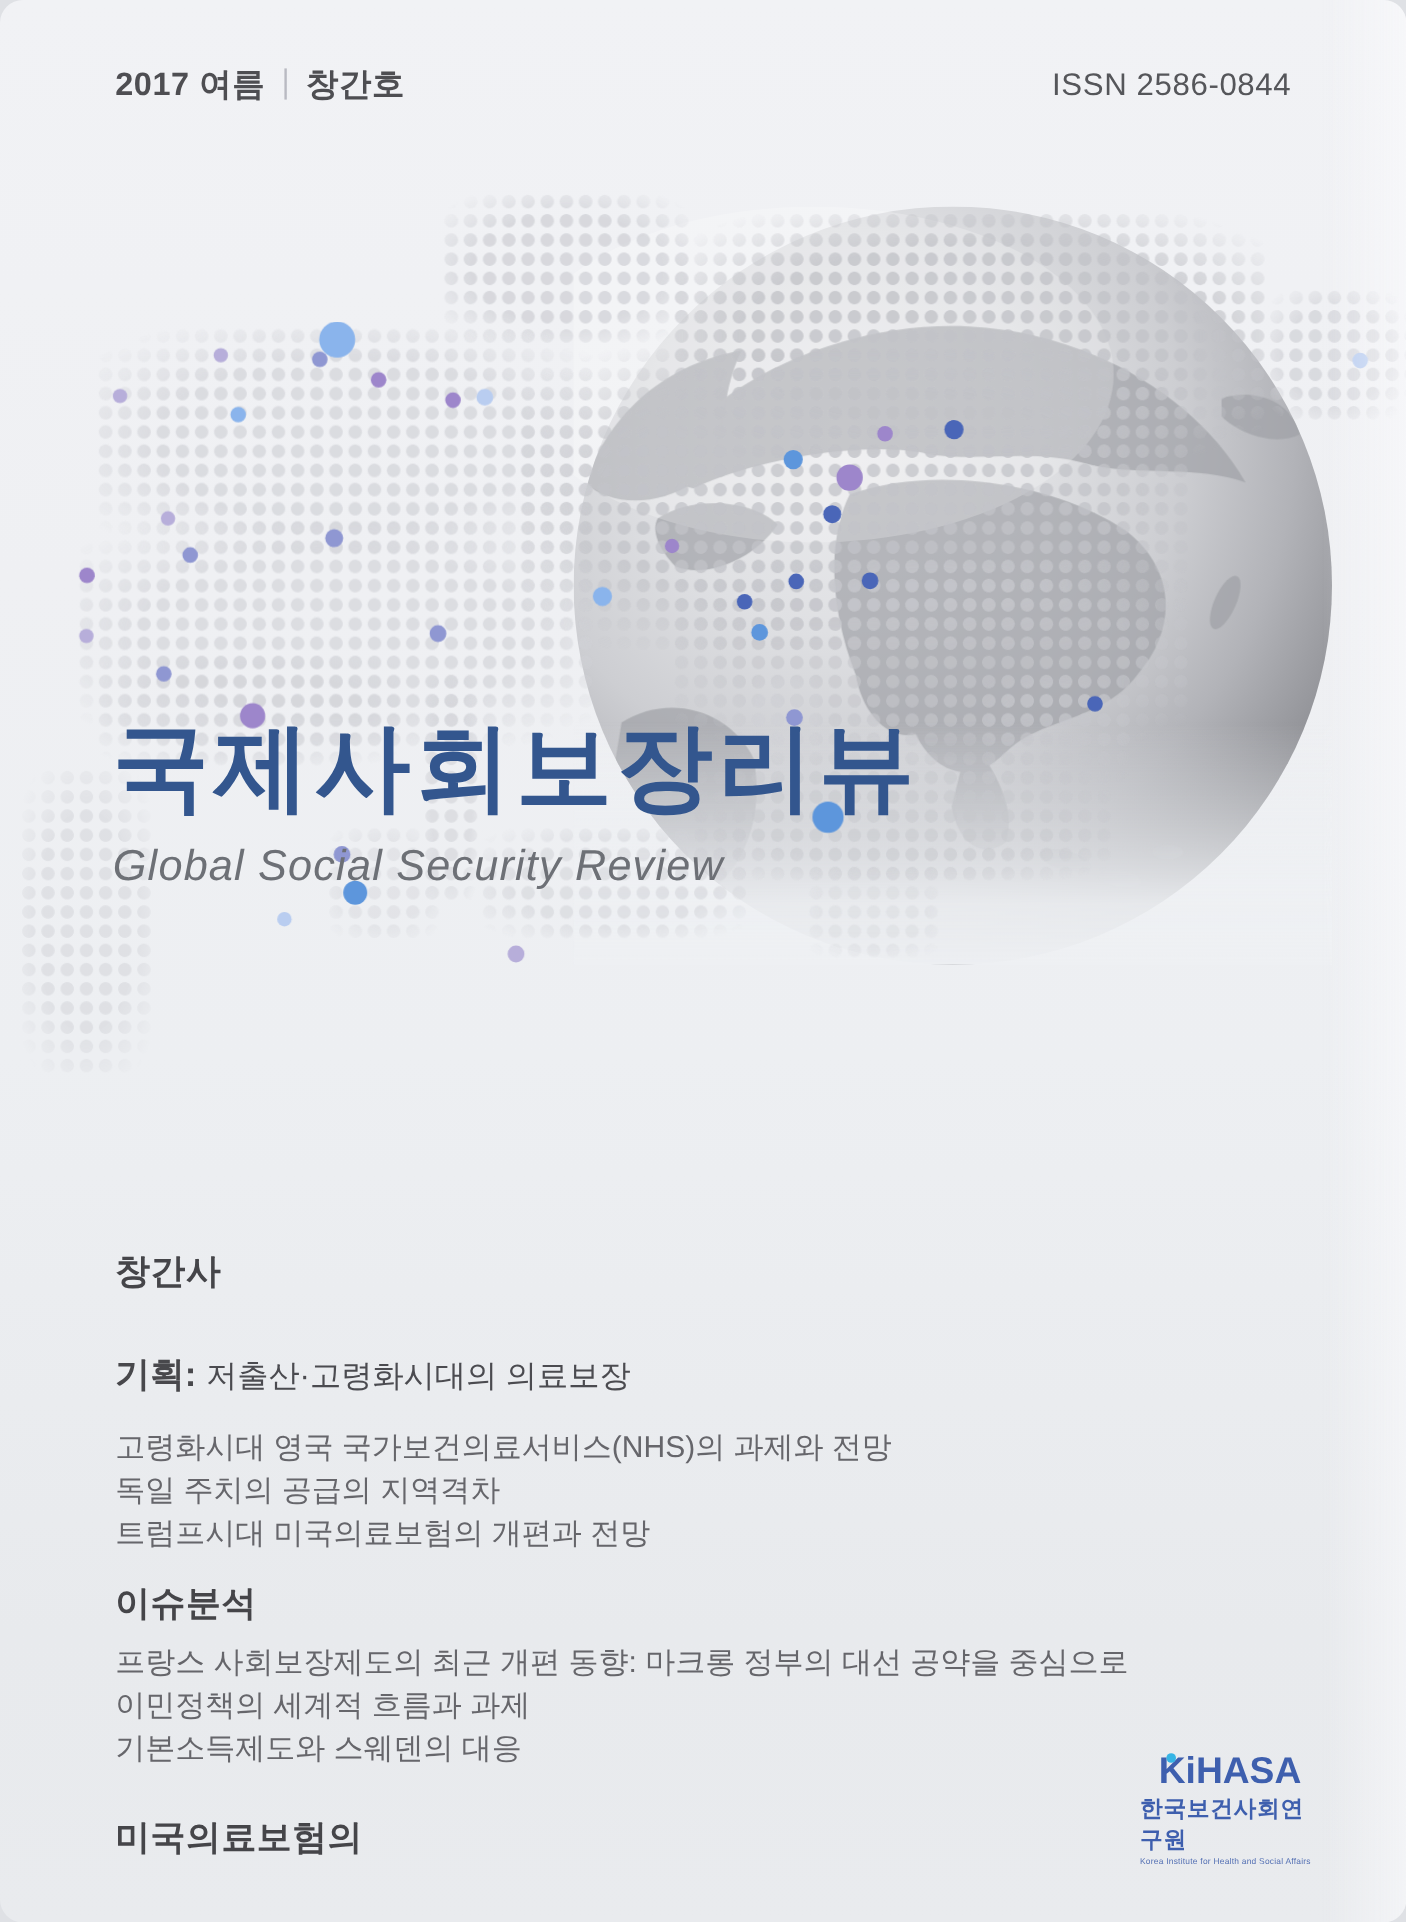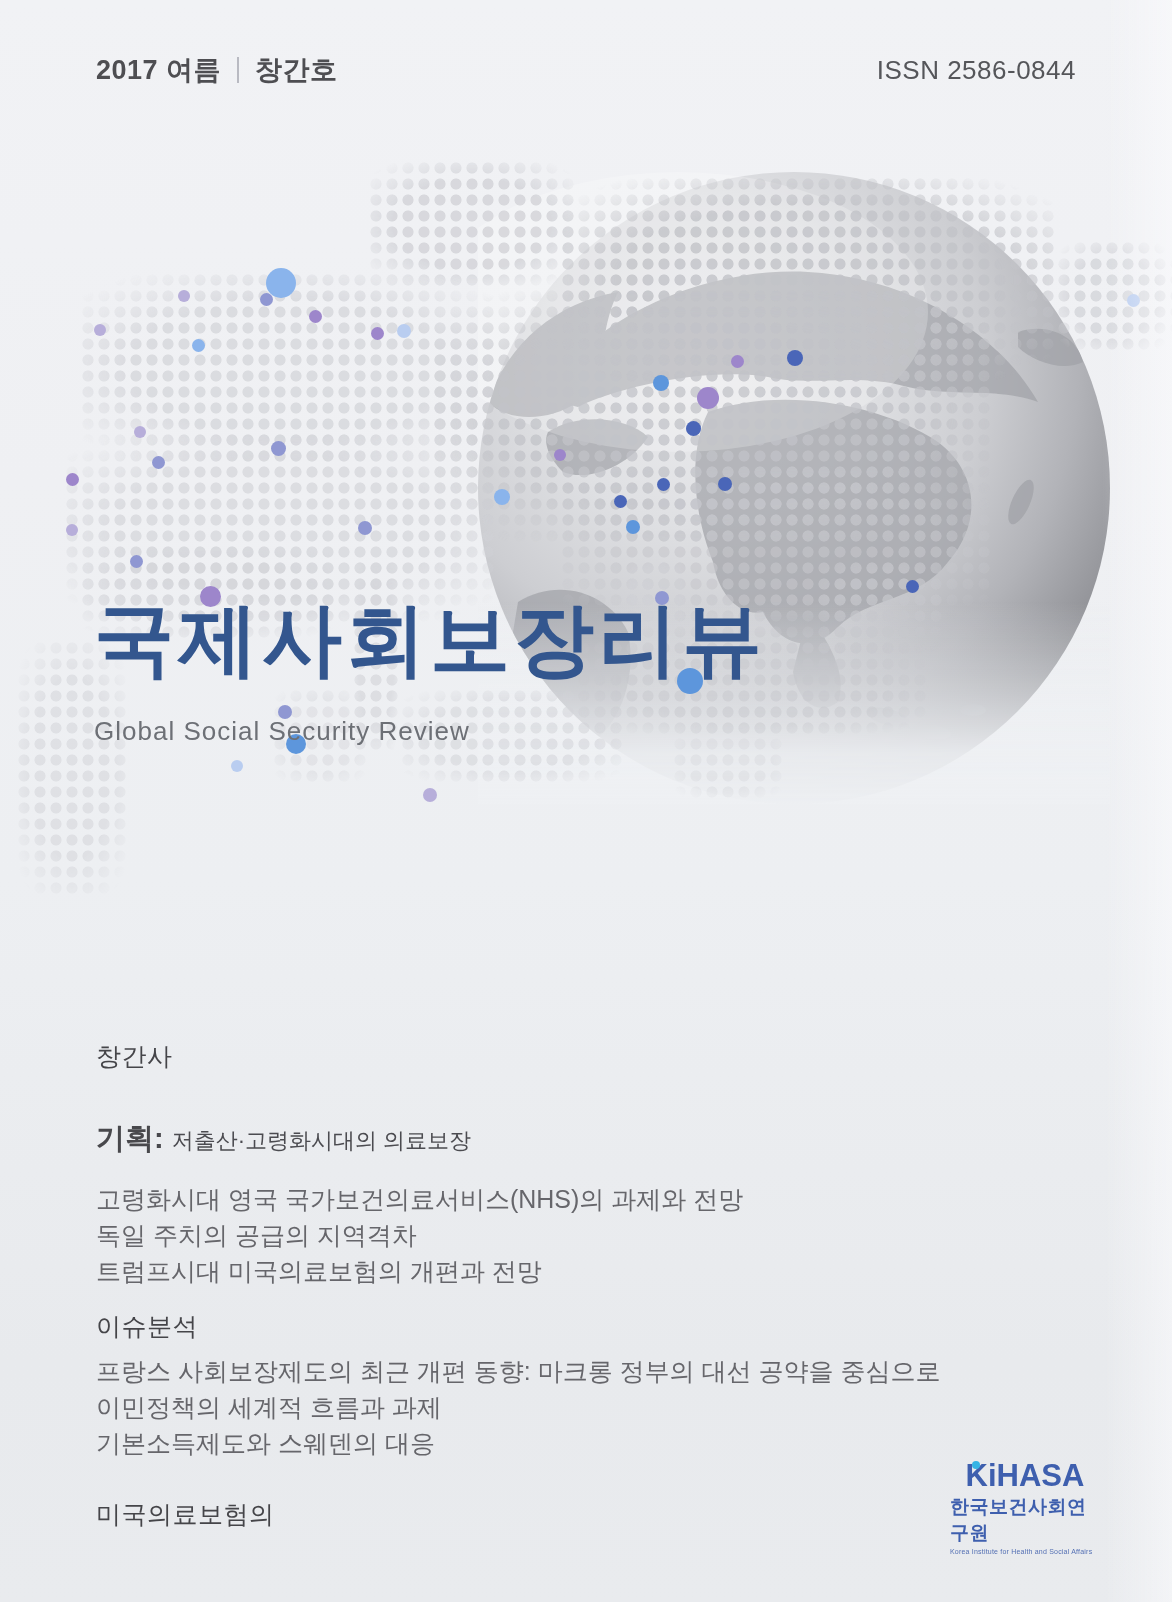--- a/index.html
+++ b/index.html
@@ -1,19 +1,20 @@
 <!DOCTYPE html>
 <html style="--title-blue: #33568e; --logo-blue: #3e5fae; --logo-cyan: #35b4e5;"><head>
 <meta charset="utf-8">
 <style>
   html,body{margin:0;padding:0;background:#dfe1e5;}
   .page{
     position:relative;width:1172px;height:1602px;overflow:hidden;
     font-family:"Liberation Sans","DejaVu Sans",sans-serif;
     background:linear-gradient(180deg,#f1f2f5 0%,#eff0f3 30%,#edeff2 55%,#e8eaed 85%,#e9ebee 100%);
+    border-radius:19px;
   }
   
   .masthead{position:absolute;left:96px;right:96px;top:52px;display:flex;justify-content:space-between;align-items:center;}
   .issue{font-size:27px;font-weight:bold;color:#4e4e52;letter-spacing:.5px;display:flex;align-items:center;}
   .issue .divider{display:inline-block;width:2px;height:26px;background:#b9bac2;margin:0 16px;}
   .issn{font-size:26px;color:#55565a;letter-spacing:.5px;}
   
   .art{position:absolute;inset:0;}
   .globe{position:absolute;left:478px;top:172px;width:632px;height:632px;}
   .dots{
@@ -22,27 +23,27 @@
     background-size:16px 16px;
     -webkit-mask-image:radial-gradient(ellipse 74% 70% at 50% 50%, #000 52%, transparent 86%);
     mask-image:radial-gradient(ellipse 74% 70% at 50% 50%, #000 52%, transparent 86%);
   }
   .accent-dot{position:absolute;border-radius:50%;}
   .right-band{position:absolute;right:0;top:0;width:70px;height:100%;
     background:linear-gradient(90deg, rgba(252,252,254,0), rgba(252,252,254,.55));}
   
   .title-block{position:absolute;left:94px;top:596px;}
   .title-kr{font-size:80px;font-weight:800;color:var(--title-blue,#33568e);letter-spacing:4px;line-height:1.1;margin:0;}
-  .title-en{font-size:26px;color:#6d7076;letter-spacing:1px;margin-top:32px;font-weight:500;}
+  .title-en{font-size:36px;font-style:italic;color:#6d7076;letter-spacing:1px;margin-top:16px;font-weight:500;}
   
   .toc{position:absolute;left:96px;top:1040px;color:#454549;}
-  .toc-heading{font-size:25px;font-weight:normal;color:#454549;letter-spacing:.5px;}
+  .toc-heading{font-size:29px;font-weight:bold;color:#454549;letter-spacing:.5px;}
   .plan-line{margin-top:46px;font-size:29px;}
   .plan-label{font-weight:bold;color:#48484c;}
-  .plan-title{font-size:22px;font-weight:500;color:#4b4b50;margin-left:8px;}
+  .plan-title{font-size:26px;font-weight:500;color:#4b4b50;margin-left:8px;}
   .toc-list{margin-top:28px;}
   .toc-item{font-size:25px;color:#66666b;margin-top:11px;line-height:25px;}
   .toc-item:first-child{margin-top:0;}
   .issue-heading{margin-top:26px;}
   .issue-list{margin-top:16px;}
   .trends-heading{margin-top:42px;}
   
   .logo{position:absolute;left:950px;top:1460px;width:150px;}
   .logo-word{position:relative;font-size:31px;font-weight:bold;color:var(--logo-blue,#3e5fae);letter-spacing:0;line-height:1;text-align:center;}
   .logo-idot{position:absolute;left:22px;top:1px;width:8px;height:8px;border-radius:50%;background:var(--logo-cyan,#35b4e5);}

